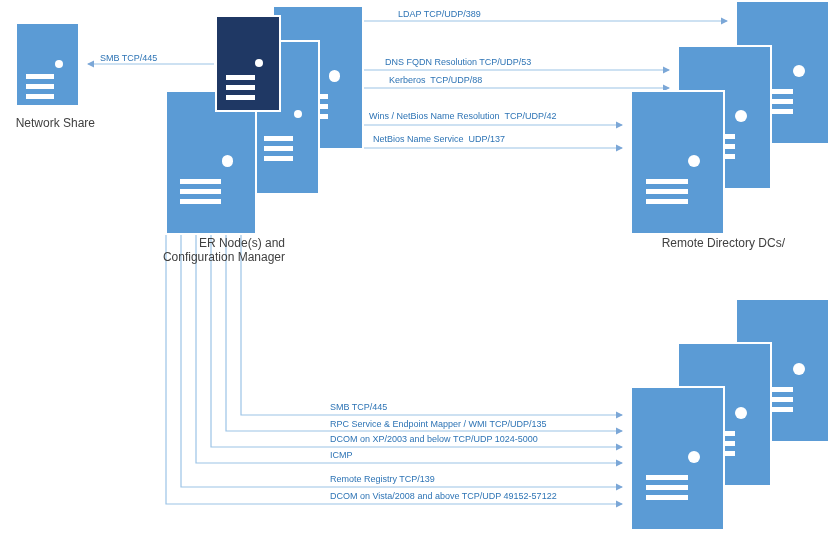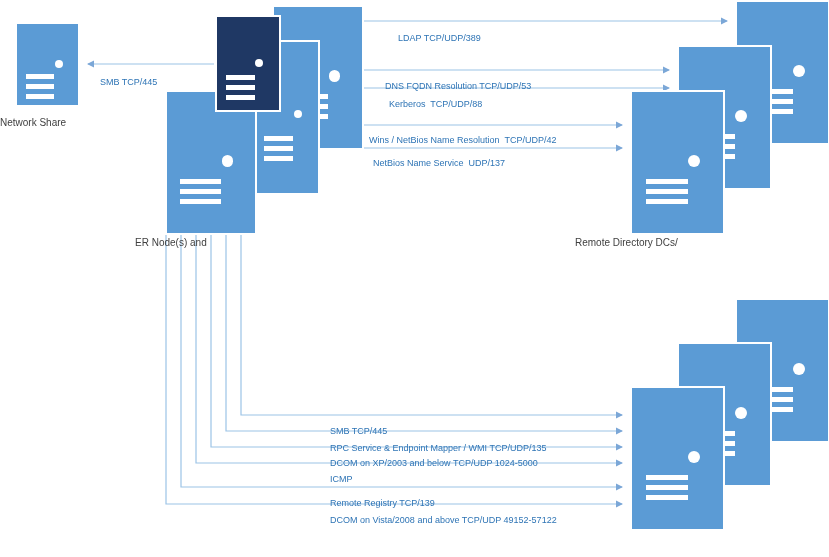--- a/index.html
+++ b/index.html
@@ -5,22 +5,22 @@
   * { margin:0; padding:0; box-sizing:border-box; }
   html,body { background:#ffffff; font-family:"Liberation Sans", sans-serif; }
   .canvas { position:relative; width:829px; height:557px; background:#ffffff; overflow:hidden; }
   .wires { position:absolute; left:0; top:0; }
   .wire { fill:none; stroke:#9CC3E6; stroke-width:1.2; }
   .server { position:absolute; background:#5B9BD5; border:2px solid #ffffff; }
   .server.dark { background:#1F3864; }
   .dot { position:absolute; left:62%; top:45%; width:13%; aspect-ratio:1/1; background:#ffffff; border-radius:50%; }
   .bars { position:absolute; left:15%; top:62%; width:46%; display:flex; flex-direction:column; gap:5px; }
   .bars i { display:block; height:5px; background:#ffffff; }
-  .edge-label { position:absolute; font-size:9px; color:#2E74B5; white-space:pre;margin-top:24px; }
-  .node-label { position:absolute; font-size:10px; color:#404040; text-align:left; line-height:14px; }
+  .edge-label { position:absolute; font-size:9px; color:#2E74B5; white-space:pre; }
+  .node-label { position:absolute; font-size:12px; color:#404040; text-align:right; line-height:14px; }
   .node-label span { display:block; }
 </style>
 </head>
 <body>
 
 <div class="canvas">
 
   <svg class="wires" width="829" height="557">
     <defs>
       <marker id="arr" markerWidth="8" markerHeight="8" refX="6.5" refY="4" orient="auto" markerUnits="userSpaceOnUse">
@@ -129,20 +129,21 @@
     <span class="bars">
         <i></i>
         <i></i>
         <i></i>
       </span>
   </div>
 
   <div class="node-label" style="left:0px;top:116px;width:95px">Network Share</div>
   <div class="node-label" style="left:135px;top:236px;width:150px">
     <span>ER Node(s) and</span>
+    <span>Configuration Manager</span>
   </div>
   <div class="node-label" style="left:575px;top:236px;width:210px">
     <span>Remote Directory DCs/</span>
   </div>
 
   <div class="edge-label" style="left:100px;top:53px">SMB TCP/445</div>
   <div class="edge-label" style="left:398px;top:9px">LDAP TCP/UDP/389</div>
   <div class="edge-label" style="left:385px;top:57px">DNS FQDN Resolution TCP/UDP/53</div>
   <div class="edge-label" style="left:389px;top:75px">Kerberos  TCP/UDP/88</div>
   <div class="edge-label" style="left:369px;top:111px">Wins / NetBios Name Resolution  TCP/UDP/42</div>

